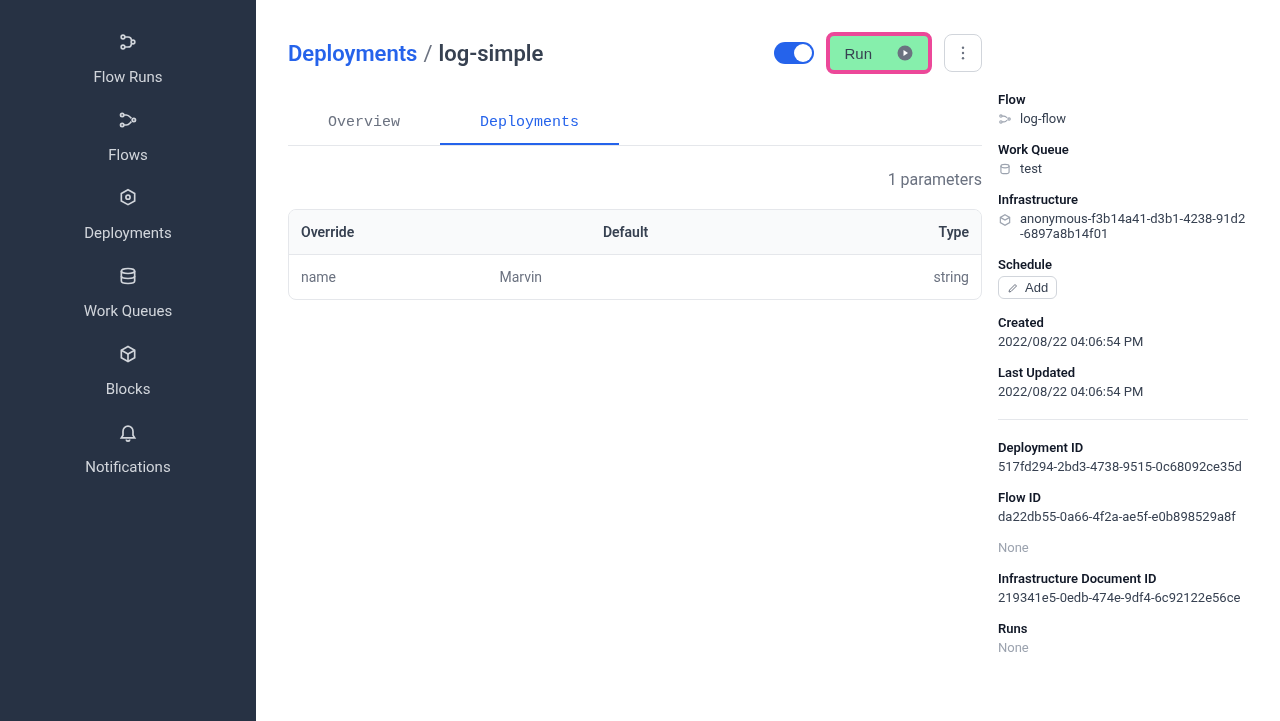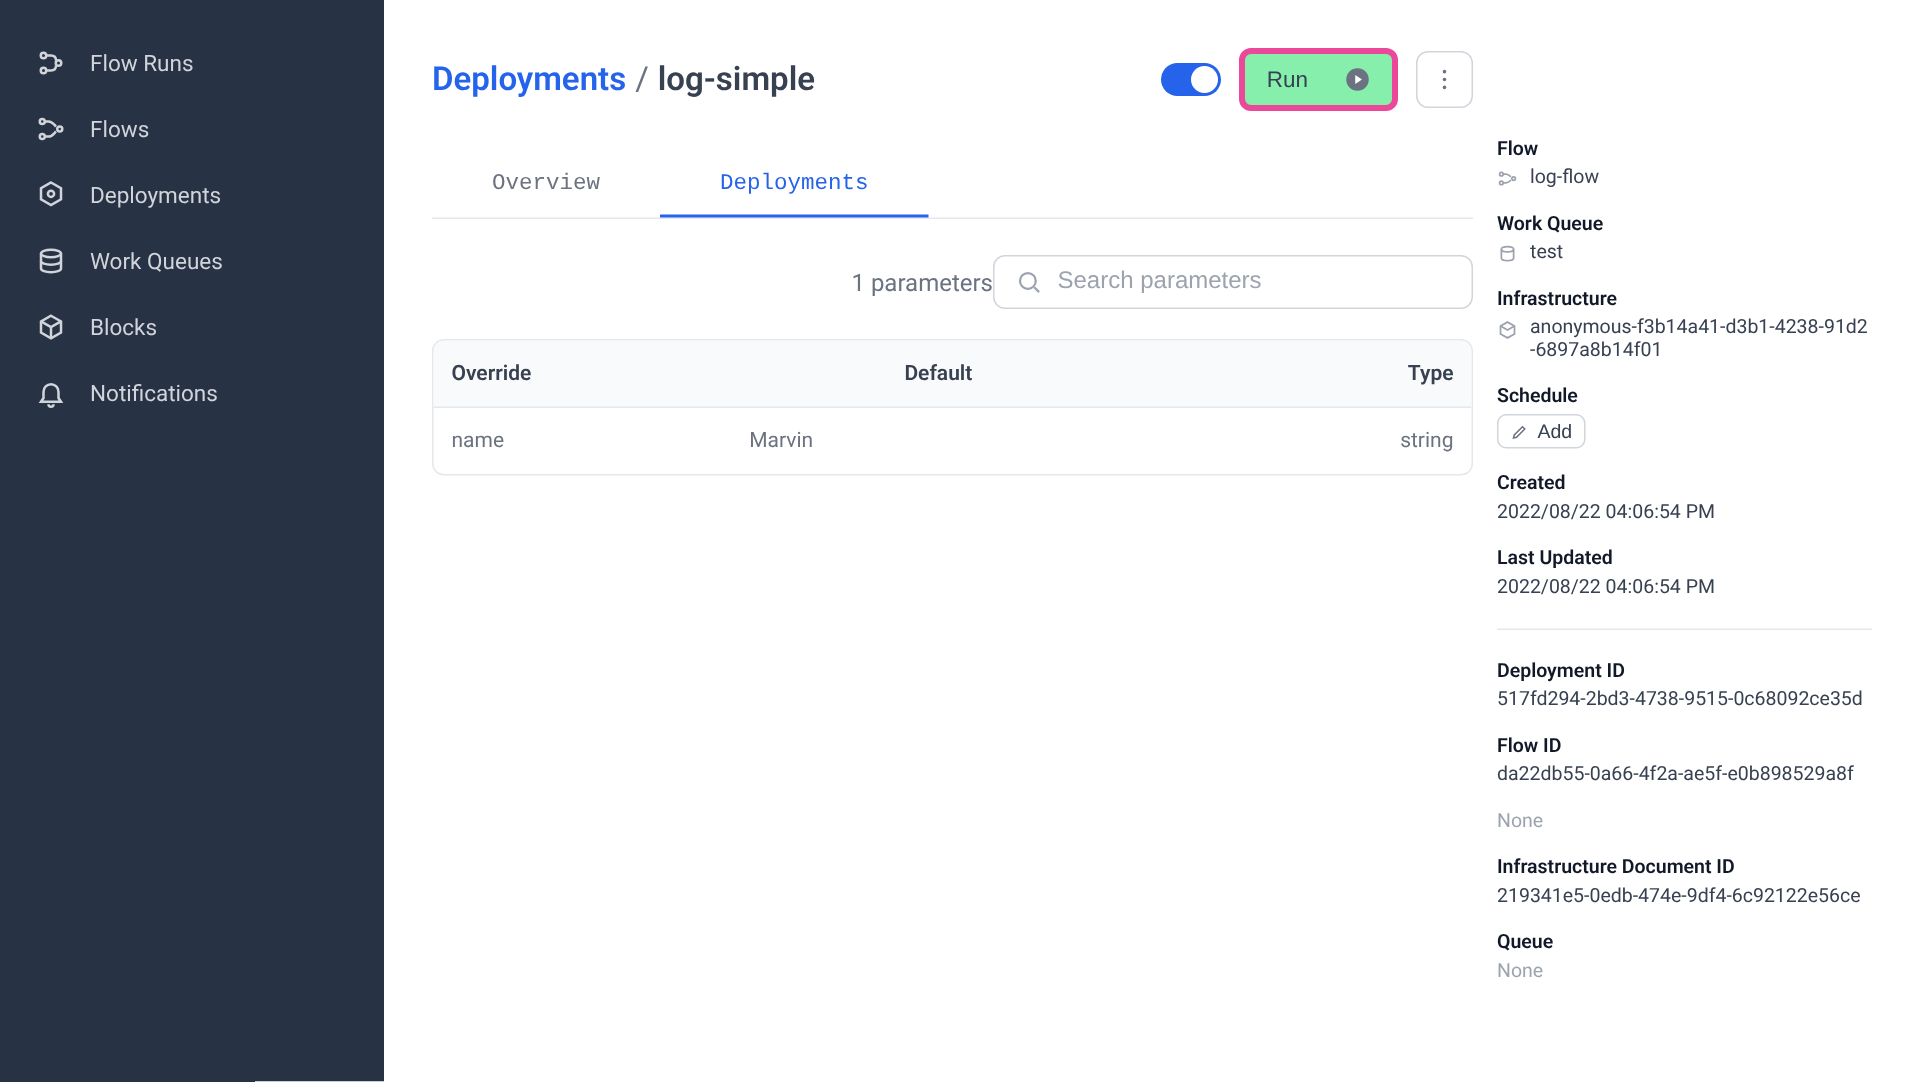--- a/index.html
+++ b/index.html
@@ -14,20 +14,21 @@
     flex-shrink: 0;
     padding-top: 20px;
   }
   .sidebar-item {
     display: flex;
     align-items: center;
     gap: 16px;
     padding: 12px 24px;
     cursor: pointer;
     color: #d1d5db;
+    flex-direction: column;
   }
   .sidebar-item .label { font-size: 15px; }
   .sidebar-icon { width: 20px; height: 20px; display:flex; align-items:center; justify-content:center; flex-shrink:0; }
 
   
   .main {
     flex: 1;
     display: flex;
     padding: 32px;
     gap: 16px;
@@ -218,29 +219,20 @@
       </div>
     </div>
 
     <div class="tabs">
       <div class="tab">Overview</div>
       <div class="tab active">Deployments</div>
     </div>
 
     <div class="filter-row">
       <div class="param-count">1 parameters</div>
-      <div class="search-box">
-        <span>
-          <svg width="18" height="18" viewBox="0 0 24 24" fill="none" stroke="#9ca3af" stroke-width="2">
-              <circle cx="11" cy="11" r="7"></circle>
-              <path d="M21 21l-4.3-4.3"></path>
-            </svg>
-        </span>
-        <input type="text" placeholder="Search parameters" style="">
-      </div>
     </div>
 
     <div class="param-table">
       <div class="thead">
         <div class="cell override">Override</div>
         <div class="cell default">Default</div>
         <div class="cell type">Type</div>
       </div>
       <div class="trow">
         <div class="cell key">name</div>
@@ -332,17 +324,17 @@
     <div class="details-section">
       <div class="details-value muted">None</div>
     </div>
 
     <div class="details-section">
       <div class="details-label">Infrastructure Document ID</div>
       <div class="details-value">219341e5-0edb-474e-9df4-6c92122e56ce</div>
     </div>
 
     <div class="details-section">
-      <div class="details-label">Queue</div>
+      <div class="details-label">Runs</div>
       <div class="details-value muted">None</div>
     </div>
   </aside>
 </div>
 
 </body></html>

